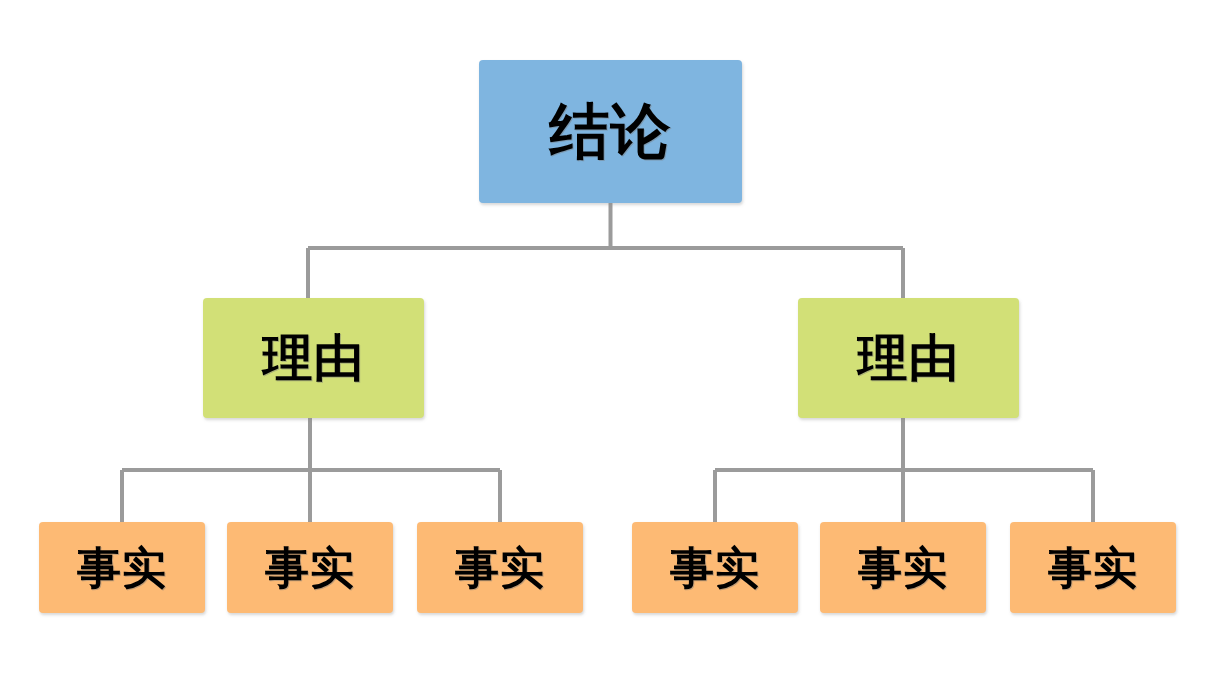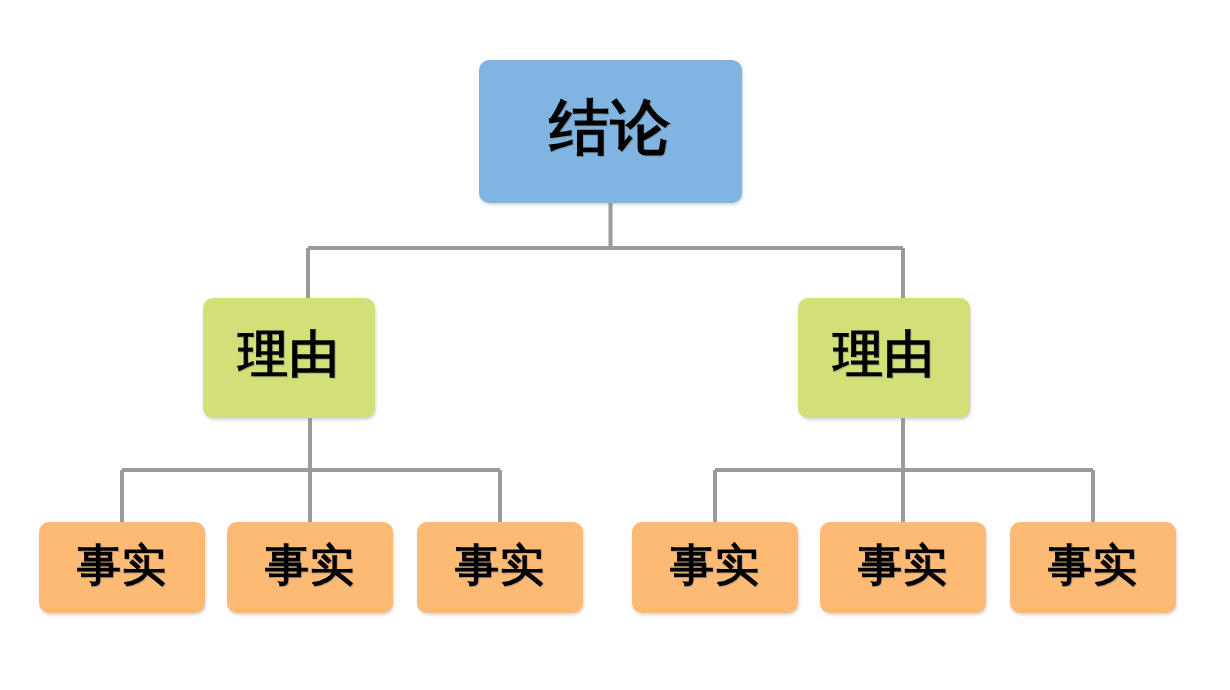--- a/index.html
+++ b/index.html
@@ -24,23 +24,22 @@
     width: 1230px;
     height: 690px;
     pointer-events: none;
   }
   .node {
     position: absolute;
     display: flex;
     align-items: center;
     justify-content: center;
     box-sizing: border-box;
-    border-radius: 10px;
+    border-radius: 4px;
     z-index: 2;
-    font-family: Liberation Mono, monospace;
   }
   .node-label {
     font-weight: bold;
     color: #000000;
     letter-spacing: 0.02em;
     line-height: 1;
     text-shadow: 1px 1px 0 rgba(120,120,120,0.45);
     white-space: nowrap;
   }
   
@@ -50,21 +49,21 @@
     width: 263px;
     height: 143px;
     background: #7FB5E0;
     box-shadow: 1px 2px 3px rgba(140,140,140,0.35);
   }
   .node-conclusion .node-label { font-size: 60px; }
 
   
   .node-reason {
     top: 298px;
-    width: 172px;
+    width: 221px;
     height: 120px;
     background: #D2E077;
     box-shadow: 1px 2px 3px rgba(140,140,140,0.35);
   }
   .node-reason .node-label { font-size: 50px; }
   .reason-left  { left: 203px; }
   .reason-right { left: 798px; }
 
   
   .node-fact {

